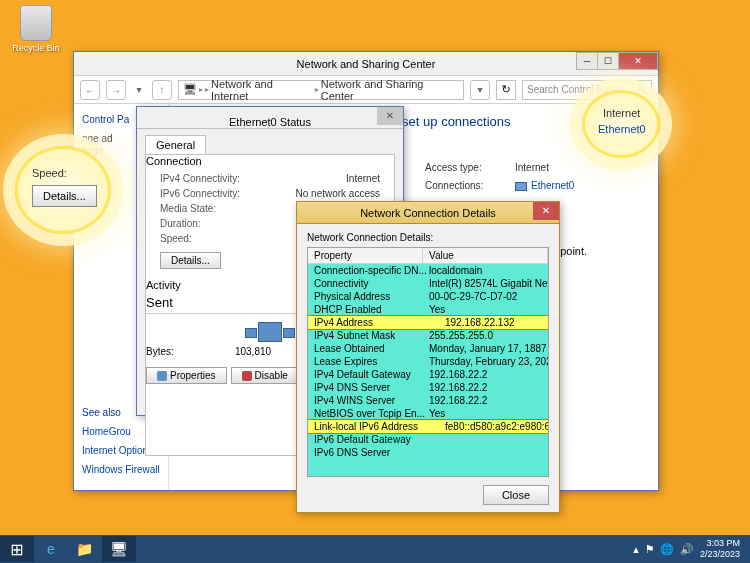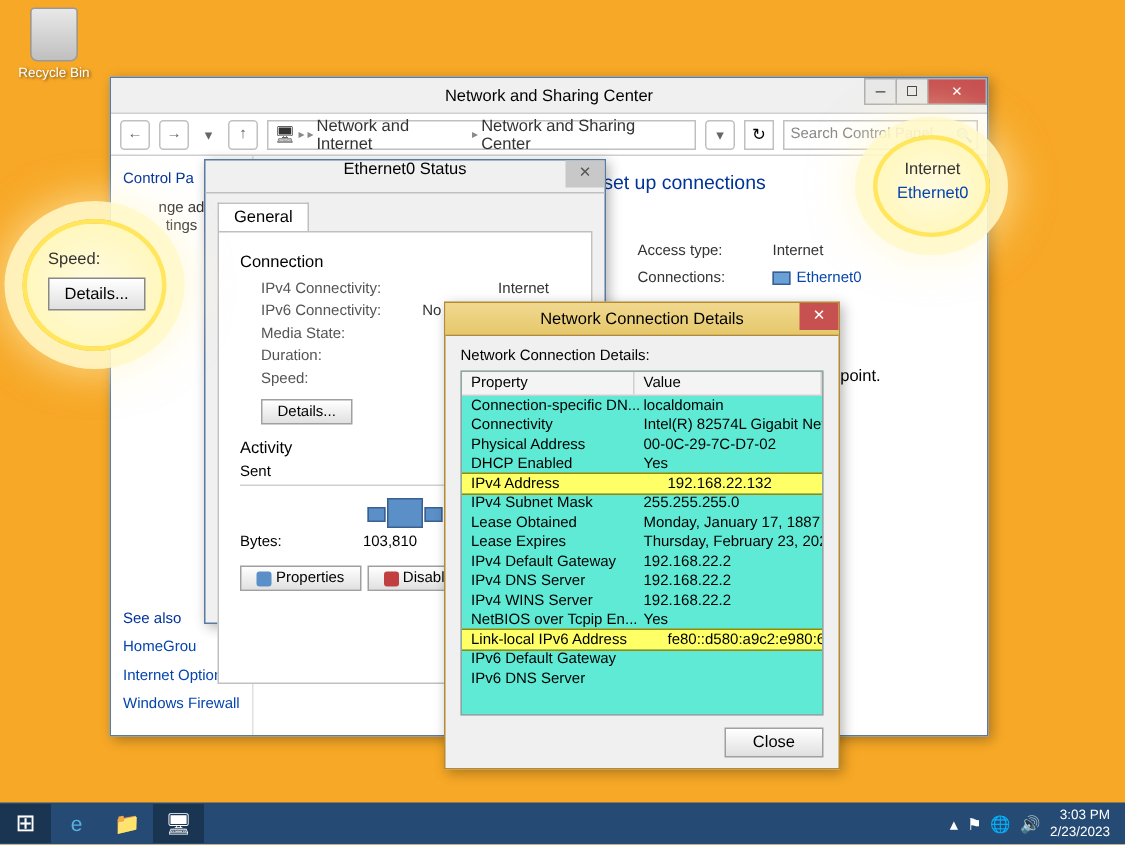--- a/index.html
+++ b/index.html
@@ -36,33 +36,33 @@
 #nswin .main { flex: 1; padding: 10px 16px; font-size: 11px; }
 #nswin .mtitle { color: #003399; font-size: 13px; margin-bottom: 2px; }
 #nswin .netinfo { margin-top: 30px; }
 #nswin .netinfo .row { display: flex; font-size: 10px; line-height: 18px; }
 #nswin .netinfo .lbl { width: 90px; color: #333; }
 #nswin .netinfo .val { color: #0645ad; cursor: pointer; }
 #nswin .netinfo .icon-eth { display: inline-block; width: 12px; height: 9px; background: #6aa0d8; border: 1px solid #3a6090; margin-right: 4px; vertical-align: middle; }
 
 
 #ethwin { left: 136px; top: 106px; width: 268px; height: 310px; z-index: 50; background: #f0f0f0; }
-#ethwin .tbar { height: 22px; border-bottom: 1px solid #c0c0c0; display: flex; align-items: flex-start; justify-content: center; font-size: 11px; position: relative; }
+#ethwin .tbar { height: 22px; border-bottom: 1px solid #c0c0c0; display: flex; align-items: flex-end; justify-content: center; font-size: 11px; position: relative; }
 #ethwin .tbar .close { position: absolute; right: 0; top: 0; width: 26px; height: 18px; background: #c8c8c8; color: #555; text-align: center; line-height: 18px; font-size: 10px; cursor: pointer; }
 #ethwin .tabs { padding: 6px 8px 0; }
 #ethwin .tab { display: inline-block; padding: 3px 10px; font-size: 11px; border: 1px solid #c0c0c0; border-bottom: none; background: #fff; cursor: pointer; }
-#ethwin .panel { border: 1px solid #c0c0c0; margin: 0 8px 8px; background: #fff; padding: 14px; font-size: 11px; height: 302px; }
+#ethwin .panel { border: 1px solid #c0c0c0; margin: 0 8px 8px; background: #fff; padding: 0; font-size: 11px; height: 302px; }
 #ethwin .grp { margin-bottom: 8px; }
 #ethwin .gtitle { margin-bottom: 4px; }
 #ethwin .grow { display: flex; line-height: 15px; font-size: 10px; }
 #ethwin .grow .lbl { flex: 0 0 110px; padding-left: 14px; color: #555; }
 #ethwin .grow .val { flex: 1; text-align: right; padding-right: 14px; color: #333; }
 #ethwin .btn { border: 1px solid #a0a0a0; background: linear-gradient(#fff,#e0e0e0); padding: 2px 10px; font-size: 10px; cursor: pointer; margin-top: 6px; margin-left: 14px; }
 #ethwin .activity { margin-top: 10px; position: relative; }
-#ethwin .acthdr { display: flex; justify-content: space-between; font-size: 10px; border-bottom: 1px solid #d0d0d0; padding-bottom: 3px; margin-bottom: 4px; }
+#ethwin .acthdr { display: flex; justify-content: space-between; font-size: 13px; border-bottom: 1px solid #d0d0d0; padding-bottom: 3px; margin-bottom: 4px; }
 #ethwin .actic { width: 24px; height: 20px; background: #5b8fc7; border: 1px solid #3a6090; margin: 4px auto; position: relative; }
 #ethwin .actic::before, #ethwin .actic::after { content: ''; position: absolute; width: 10px; height: 8px; background: #5b8fc7; border: 1px solid #3a6090; top: 5px; }
 #ethwin .actic::before { left: -14px; }
 #ethwin .actic::after { right: -14px; }
 #ethwin .bytesrow { display: flex; font-size: 10px; }
 #ethwin .bytesrow .l { width: 60px; }
 #ethwin .bytesrow .v { flex: 1; text-align: center; }
 #ethwin .btnrow { margin-top: 10px; display: flex; gap: 4px; }
 #ethwin .btnrow .btn { margin: 0; display: flex; align-items: center; gap: 3px; }
 #ethwin .btnrow .btn .ic { width: 10px; height: 10px; background: #5b8fc7; border-radius: 2px; display: inline-block; }
@@ -87,21 +87,21 @@
 
 .taskbar { position: absolute; bottom: 0; left: 0; right: 0; height: 28px; background: #254a73; display: flex; align-items: center; z-index: 400; }
 .taskbar .tbitem { width: 34px; height: 26px; display: flex; align-items: center; justify-content: center; cursor: pointer; color: #fff; font-size: 14px; }
 .taskbar .tbitem.active { background: #1a3552; }
 .taskbar .start { background: #1a3552; font-size: 16px; }
 .taskbar .spacer { flex: 1; }
 .taskbar .tray { display: flex; align-items: center; height: 100%; padding-right: 4px; gap: 6px; color: #fff; font-size: 10px; }
 .taskbar .tray .ico { font-size: 11px; }
 .taskbar .clock { font-size: 9px; text-align: right; line-height: 11px; padding-right: 6px; }
 
-#side-lb { font-size: 10px; color:#333; margin-top:4px; line-height:12px;text-align:center; }
+#side-lb { font-size: 10px; color:#333; margin-top:4px; line-height:12px; }
 .halo-det { left: 15px; top: 146px; width: 96px; height: 88px; }
 .halo-det .t1 { font-size: 11px; position: absolute; top: 18px; left: 14px; color:#333; }
 .halo-det .btn { position: absolute; top: 36px; left: 14px; border:1px solid #888; background:linear-gradient(#fff,#e0e0e0); padding:4px 10px; font-size: 11px; cursor: pointer; }
 .halo-eth { left: 582px; top: 90px; width: 78px; height: 68px; }
 .halo-eth .t1 { font-size: 11px; position: absolute; top: 14px; left: 18px; color:#333; }
 .halo-eth .t2 { font-size: 11px; position: absolute; top: 30px; left: 13px; color:#0645ad; cursor:pointer; }
 </style>
 </head>
 <body>
 

